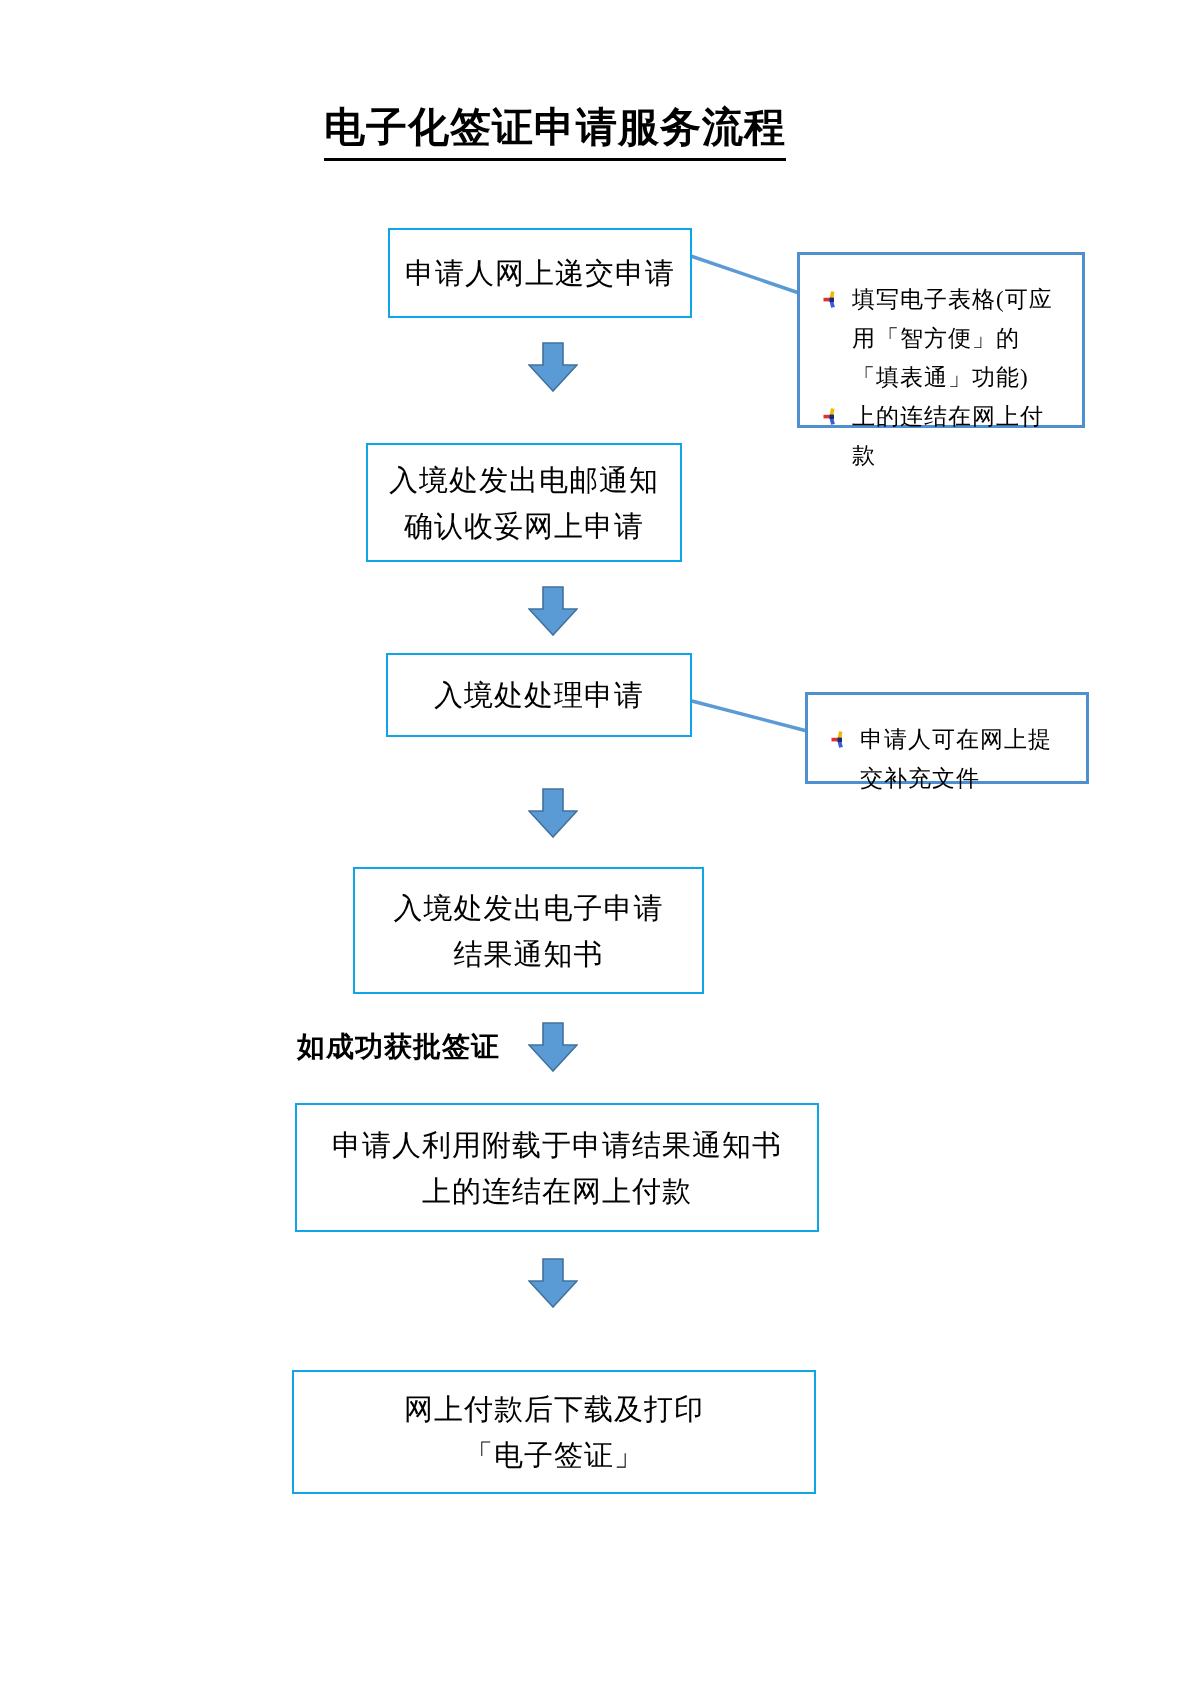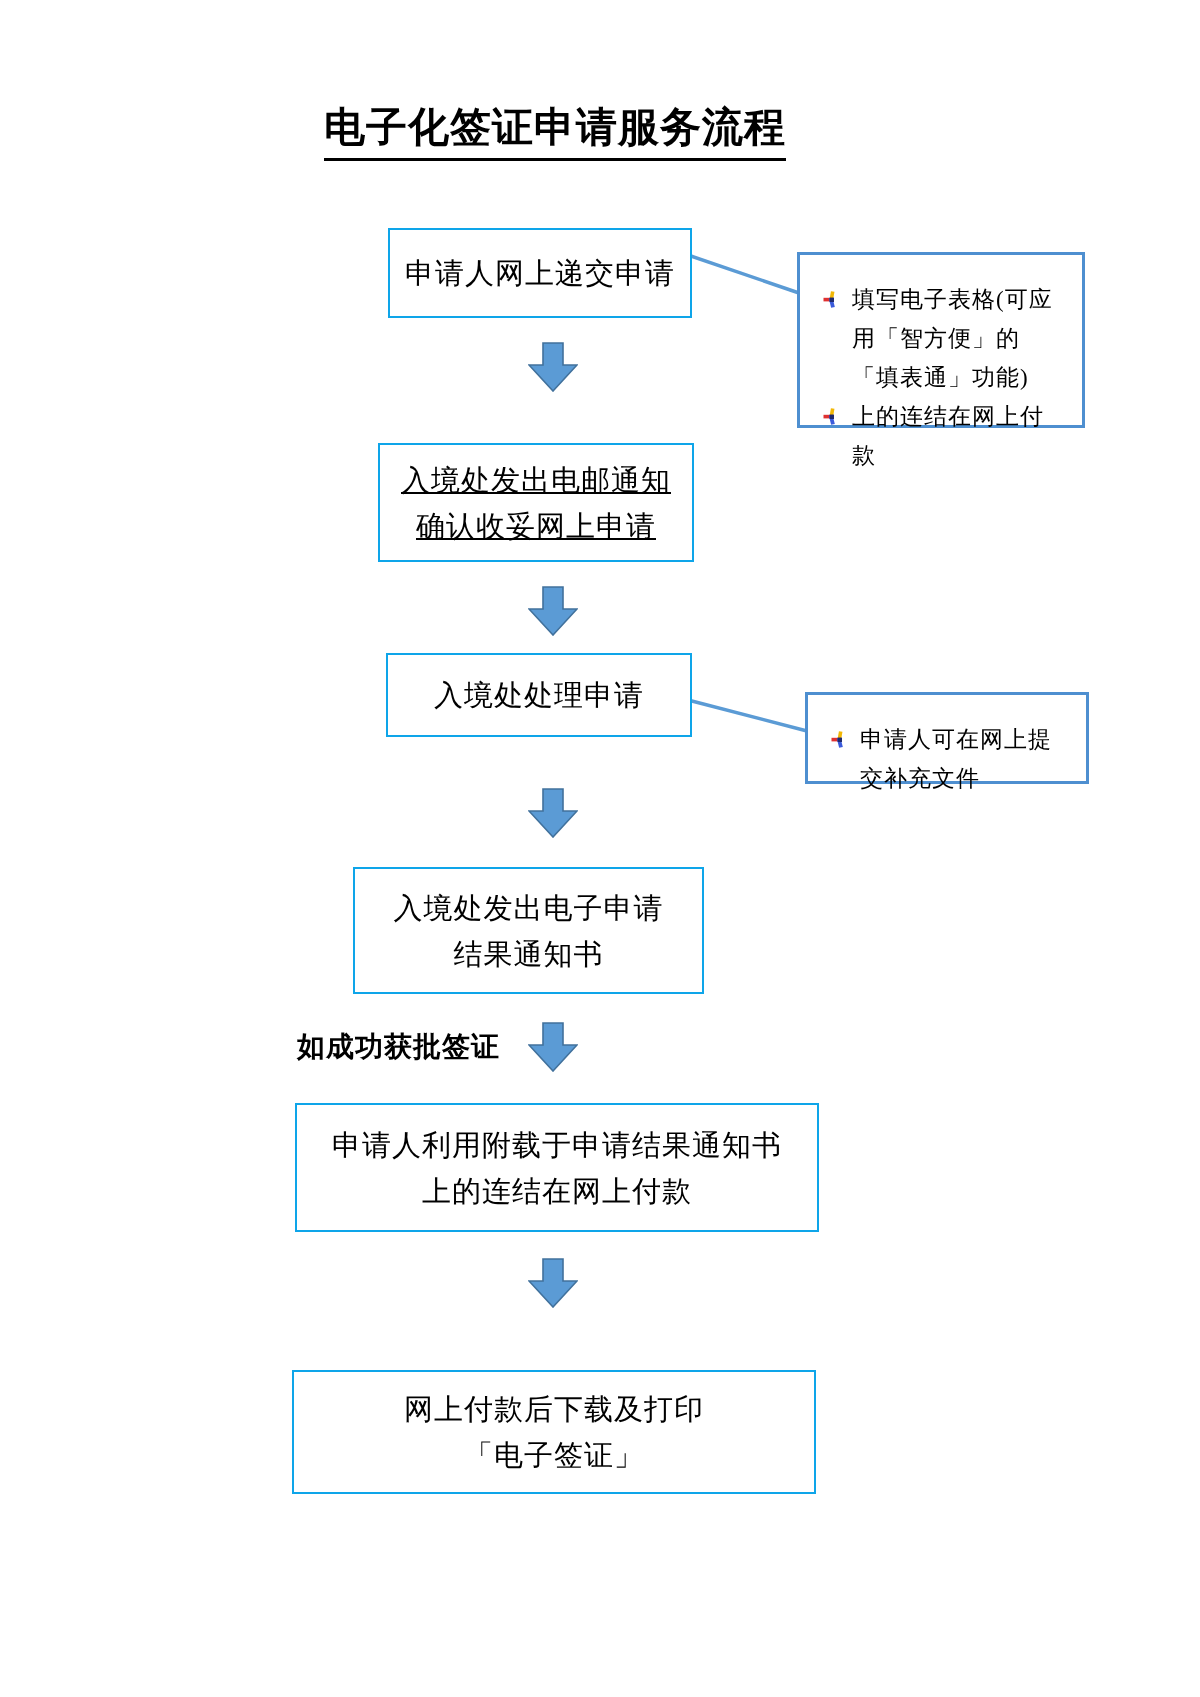--- a/index.html
+++ b/index.html
@@ -37,21 +37,21 @@
     flex-direction: column;
     align-items: center;
     justify-content: center;
     text-align: center;
     font-size: 29px;
     line-height: 46px;
     letter-spacing: 1px;
     white-space: nowrap;
   }
   .box1 { left: 388px; top: 228px; width: 300px; height: 86px; }
-  .box2 { left: 378px; top: 443px; width: 312px; height: 115px; text-decoration: underline; }
+  .box2 { left: 366px; top: 443px; width: 312px; height: 115px; }
   .box3 { left: 386px; top: 653px; width: 302px; height: 80px; }
   .box4 { left: 353px; top: 867px; width: 347px; height: 123px; }
   .box5 { left: 295px; top: 1103px; width: 520px; height: 125px; }
   .box6 { left: 292px; top: 1370px; width: 520px; height: 120px; }
   .flow-arrow {
     position: absolute;
     width: 50px;
     height: 50px;
   }
   .arr1 { left: 528px; top: 342px; }

